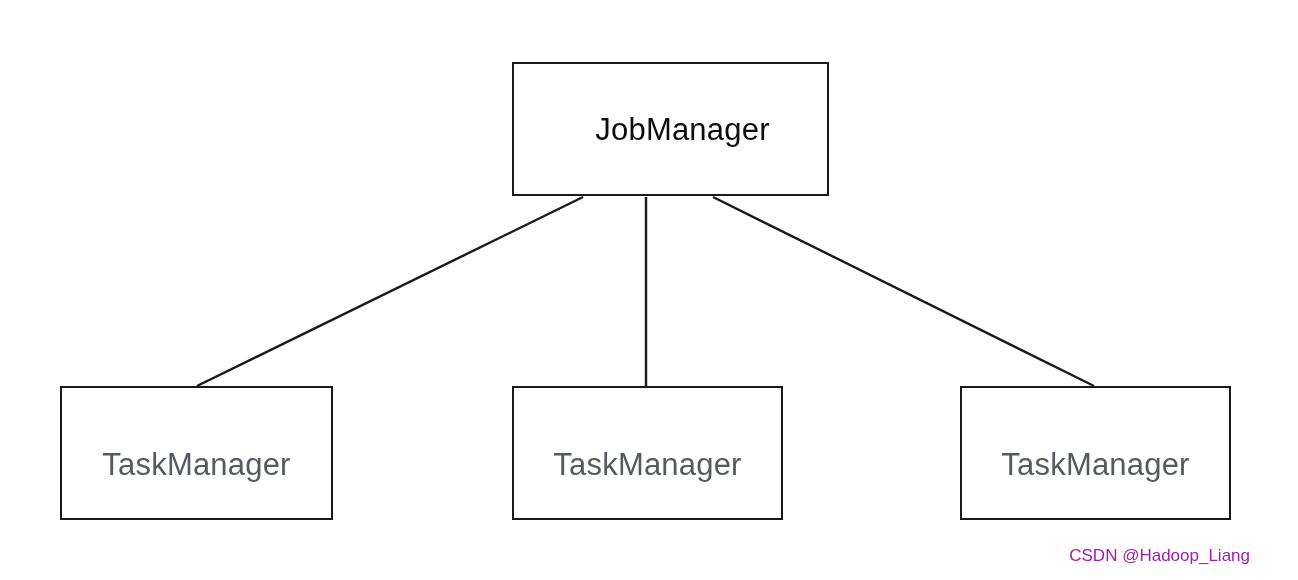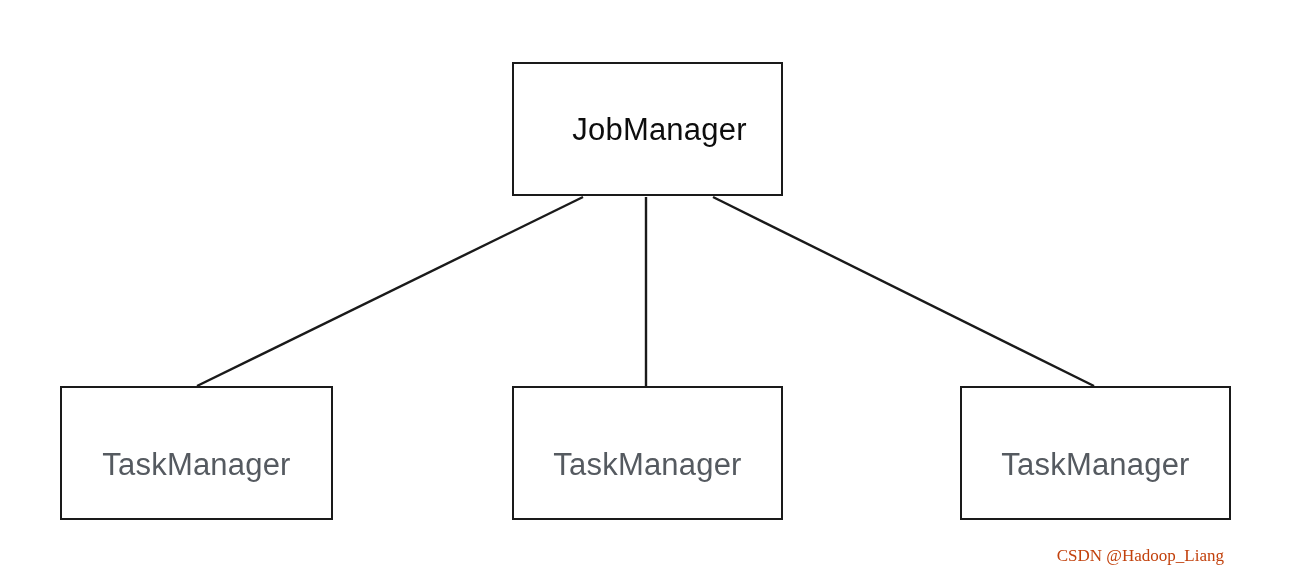--- a/index.html
+++ b/index.html
@@ -35,21 +35,21 @@
   }
   .node-label {
     font-size: 31px;
     line-height: 1;
     letter-spacing: 0.2px;
     white-space: nowrap;
   }
   .node-jobmanager {
     left: 512px;
     top: 62px;
-    width: 271px;
+    width: 317px;
     height: 134px;
     padding-left: 24px;
   }
   .node-jobmanager .node-label {
     color: #0d0d0d;
   }
   .node-taskmanager .node-label {
     color: #555a60;
     margin-top: 22px;
   }
@@ -66,26 +66,25 @@
     height: 134px;
   }
   .node-tm-3 {
     left: 960px;
     top: 386px;
     width: 271px;
     height: 134px;
   }
   .watermark {
     position: absolute;
-    right: 74px;
+    right: 48px;
     bottom: 14px;
     font-size: 17px;
-    color: #c2410c;
+    color: #a21caf;
     white-space: nowrap;
-    font-family: Liberation Serif, serif;
   }
 </style>
 </head>
 <body>
 
 <div id="canvas">
 
   <svg class="edges-layer" viewBox="0 0 1298 580" width="1298" height="580" xmlns="http://www.w3.org/2000/svg">
     <line x1="583" y1="197" x2="197" y2="386" stroke="#1a1a1a" stroke-width="2.4"></line>
     <line x1="646" y1="197" x2="646" y2="386" stroke="#1a1a1a" stroke-width="2.4"></line>

